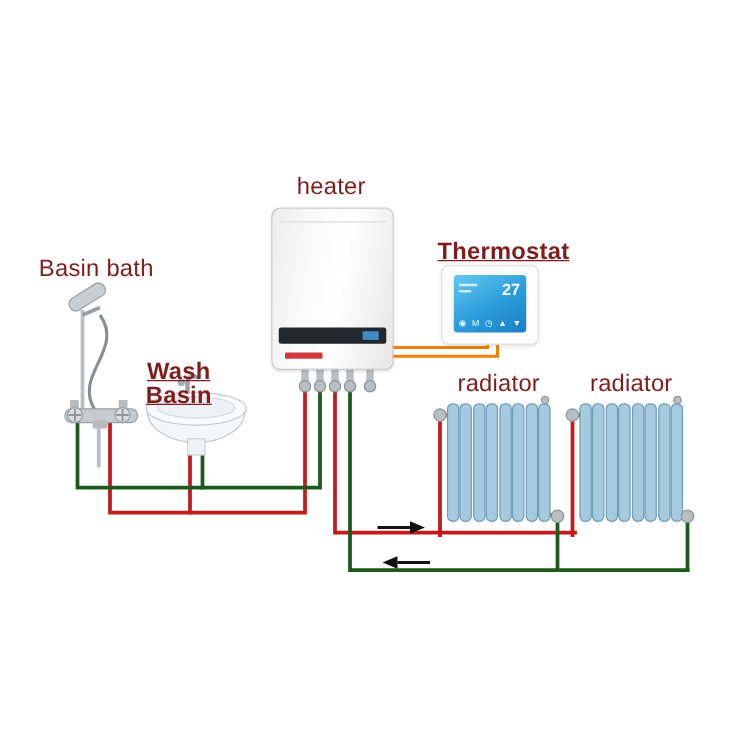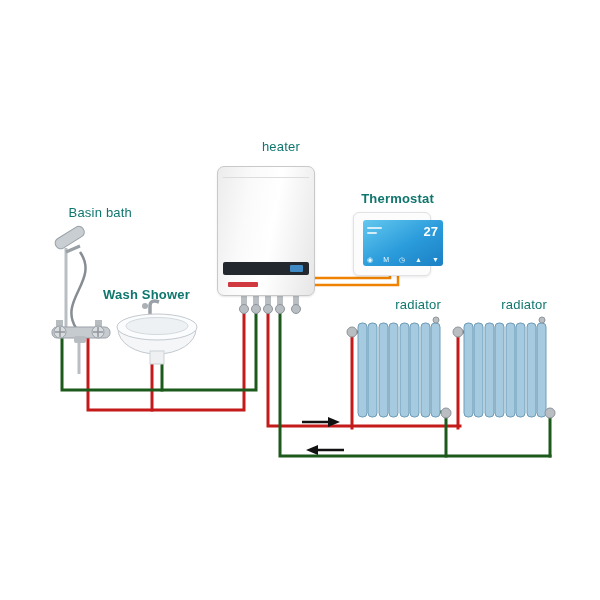--- a/index.html
+++ b/index.html
@@ -2,24 +2,24 @@
 <html><head>
 <meta charset="utf-8">
 <style>
   html,body{margin:0;padding:0;background:#fff;}
   .stage{
     position:relative;width:600px;height:600px;background:#fff;overflow:hidden;
     font-family:"Liberation Sans",sans-serif;
   }
   .stage svg{position:absolute;left:0;top:0;}
   .diagram-label{
-    position:absolute;font-size:13px;color:#0f766e;text-align:right;
+    position:absolute;font-size:19px;color:#7f1d1d;text-align:center;
     letter-spacing:.2px;line-height:1;
   }
-  .bold{font-weight:bold;}
+  .bold{font-weight:bold;text-decoration:underline;}
   
   .boiler{
     position:absolute;left:217px;top:166px;width:96px;height:128px;
     background:linear-gradient(100deg,#ececec 0%,#fafafa 30%,#ffffff 55%,#e6e6e6 100%);
     border:1px solid #c9c9c9;border-radius:7px;box-shadow:0 1px 2px rgba(0,0,0,.10);
   }
   .boiler .panel{
     position:absolute;left:5px;right:5px;bottom:20px;height:13px;
     background:#23272e;border-radius:2px;
   }
@@ -34,21 +34,21 @@
   .boiler .seam{
     position:absolute;left:5px;right:5px;top:10px;height:1px;background:#ddd;
   }
   
   .thermo{
     position:absolute;left:353px;top:212px;width:76px;height:62px;
     background:#fcfcfd;border:1px solid #e2e2e6;border-radius:6px;
     box-shadow:0 1px 3px rgba(0,0,0,.10);
   }
   .thermo .screen{
-    position:absolute;left:9px;top:7px;width:80px;height:46px;border-radius:3px;
+    position:absolute;left:9px;top:7px;width:58px;height:46px;border-radius:3px;
     background:linear-gradient(150deg,#63c8ef 0%,#2a9bdb 55%,#1b7fc4 100%);
     text-decoration:underline;
   }
   .thermo .reading{
     position:absolute;right:5px;top:4px;color:#fff;font-size:13px;font-weight:bold;
   }
   .thermo .mark{position:absolute;height:2px;background:rgba(255,255,255,.75);border-radius:1px;}
   .thermo .icon-row{
     position:absolute;left:4px;right:4px;bottom:3px;display:flex;
     justify-content:space-between;color:#eafaff;font-size:7px;line-height:1;
@@ -187,17 +187,17 @@
         <span>◷</span>
         <span>▲</span>
         <span>▼</span>
       </div>
     </div>
   </div>
 
   <div class="diagram-label" style="left:230px;top:140px;width:70px;">heater</div>
   <div class="diagram-label bold" style="left:350px;top:192px;width:84px;">Thermostat</div>
   <div class="diagram-label" style="left:22px;top:206px;width:110px;">Basin bath</div>
-  <div class="diagram-label bold" style="left:96px;top:288px;width:94px;">Wash Shower</div>
+  <div class="diagram-label bold" style="left:96px;top:288px;width:94px;">Wash Basin</div>
   <div class="diagram-label" style="left:357px;top:298px;width:84px;">radiator</div>
   <div class="diagram-label" style="left:463px;top:298px;width:84px;">radiator</div>
 
 </div>
 
 </body></html>

